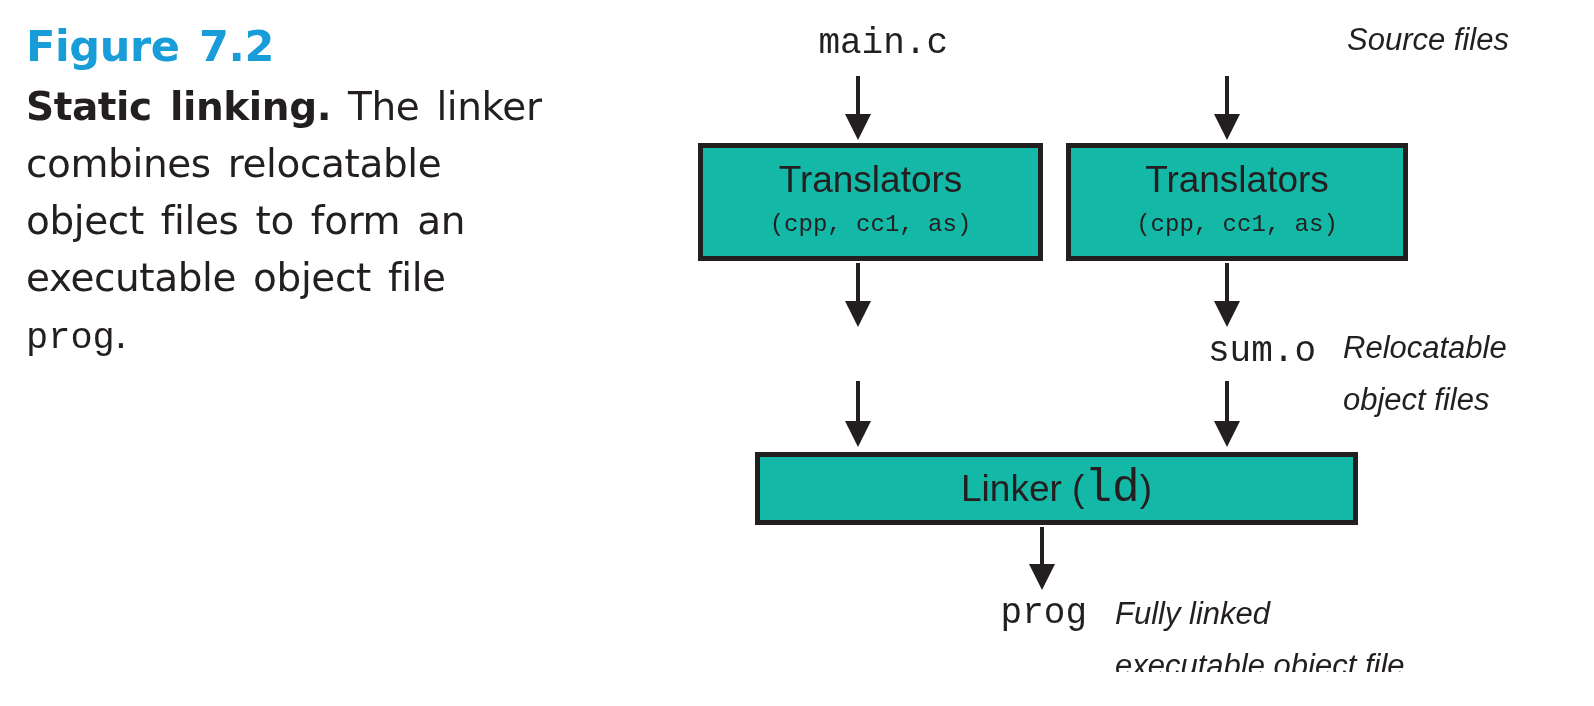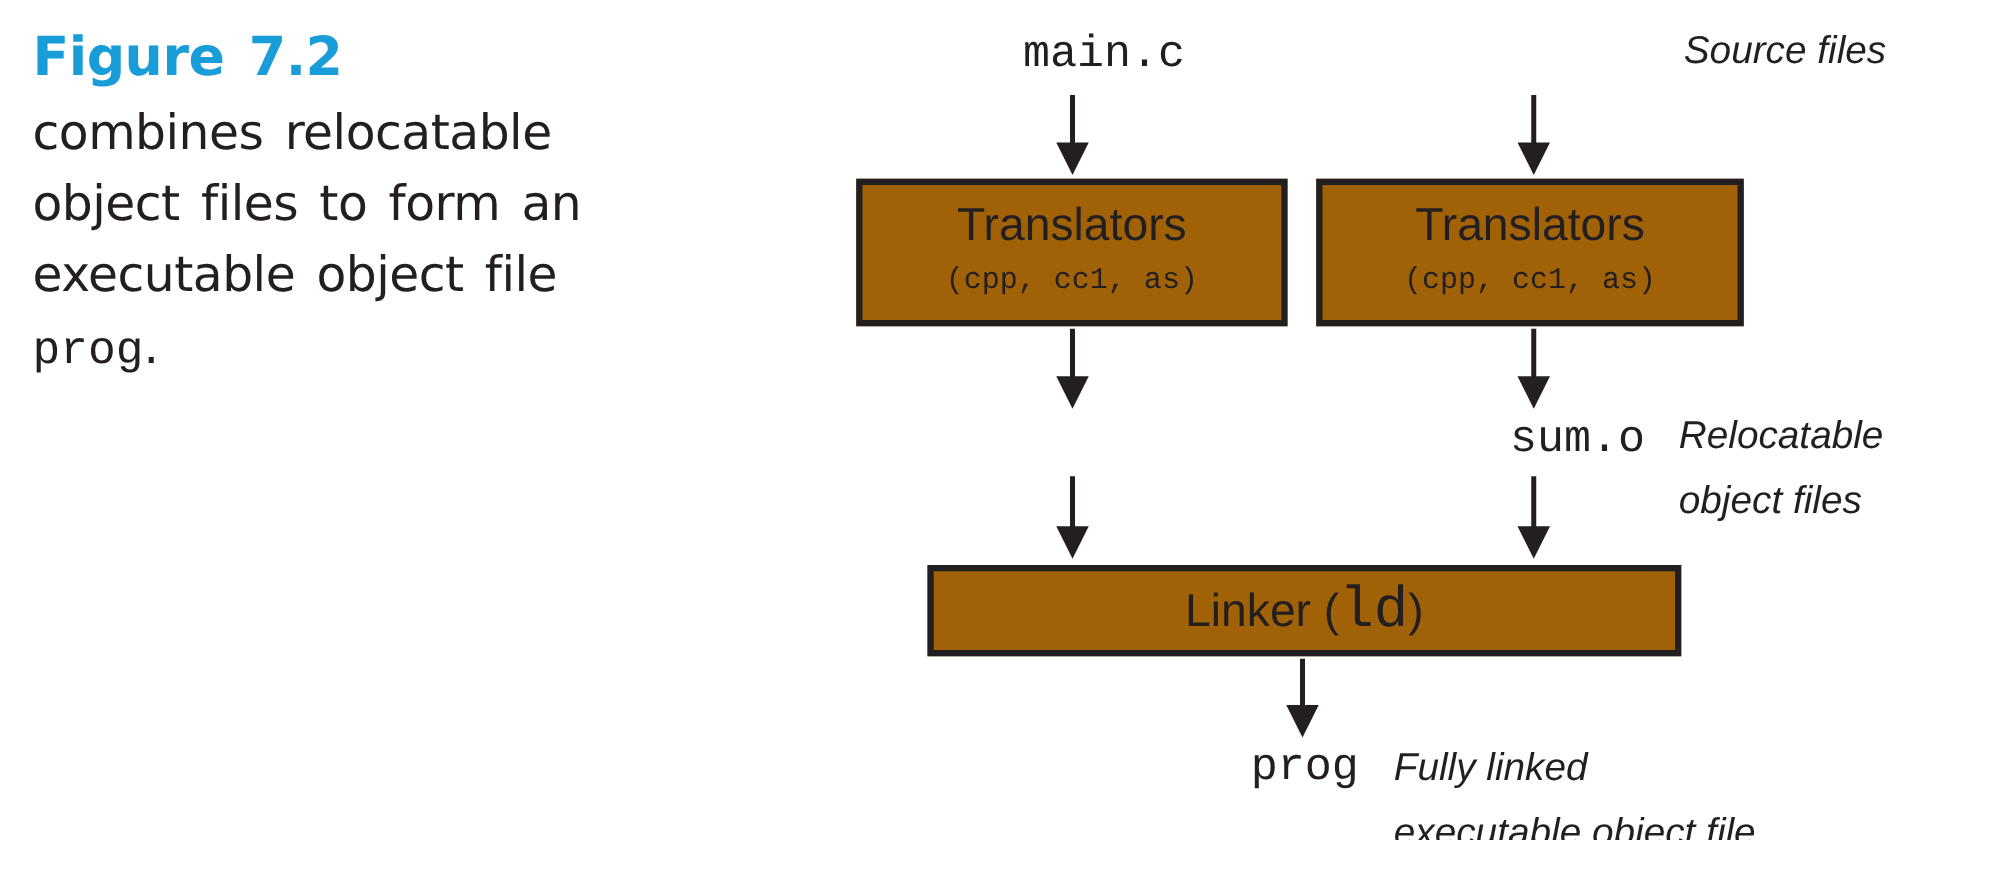--- a/index.html
+++ b/index.html
@@ -45,27 +45,28 @@
     position: absolute;
     font-style: italic;
     font-size: 31px;
     line-height: 52px;
     white-space: nowrap;
   }
   .node-box {
     position: absolute;
     box-sizing: border-box;
     border: 5px solid var(--ink);
-    background: #a16207;
+    background: #14b8a6;
     display: flex;
     flex-direction: column;
     align-items: center;
     justify-content: center;
     gap: 5px;
     text-align: left;
+    margin-left: 13px;
   }
   .node-title { font-size: 37px; line-height: 40px; }
   .node-sub   { font-size: 24px; line-height: 40px; white-space: nowrap; }
   .linker-inner { white-space: nowrap; font-size: 37px; }
   .linker-inner .mono { font-size: 46px; }
 
   .arrow { position: absolute; width: 26px; }
   .arrow .shaft {
     position: absolute;
     left: 50%; transform: translateX(-50%);
@@ -81,20 +82,21 @@
     border-color: var(--ink) transparent transparent transparent;
   }
 </style>
 </head>
 <body>
 
 <div class="page">
 
   <div class="caption">
     <div class="fig-label">Figure 7.2</div>
+    <div><span class="lead">Static linking.</span><span> The linker</span></div>
     <div>combines relocatable</div>
     <div>object files to form an</div>
     <div>executable object file</div>
     <div><span class="mono cap-code">prog</span><span>.</span></div>
   </div>
 
   <div class="dlabel mono" style="left:768px; top:24px; width:180px;">main.c</div>
   <div class="annot" style="left:1347px; top:14px;">Source files</div>
 
   <div class="arrow" style="left:845px; top:76px; height:64px;">

